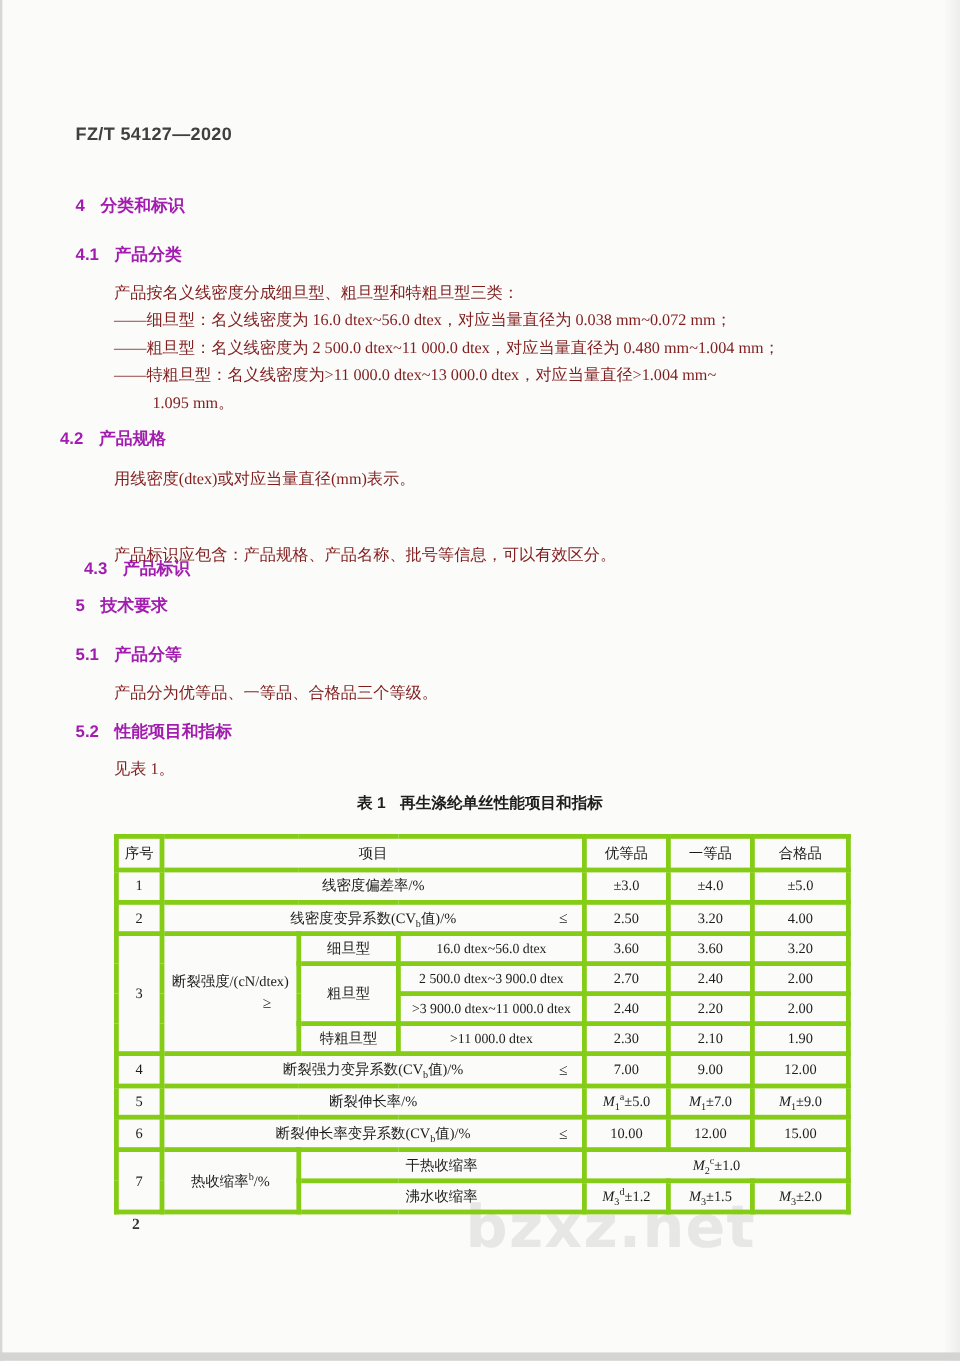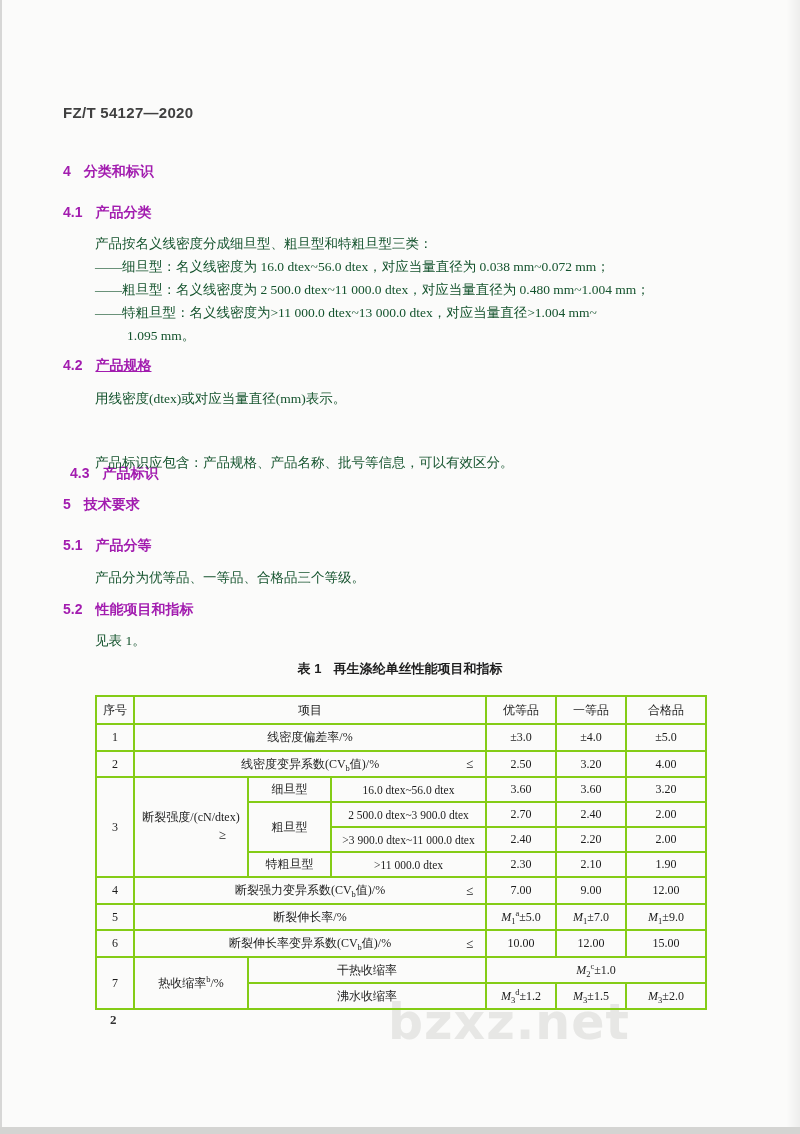--- a/index.html
+++ b/index.html
@@ -20,36 +20,36 @@
   .doc-code {
     left:63px; top:104px;
     font-family:"Liberation Sans", sans-serif; font-weight:bold;
     font-size:15px; letter-spacing:0.3px; color:#404040;
   }
   .heading {
     font-family:"Liberation Sans", sans-serif; font-weight:bold;
     font-size:14px; color:#a21caf; white-space:nowrap;
   }
   .heading .num { display:inline-block; margin-right:13px; }
-  .para { font-size:13.5px; white-space:nowrap; color:#14532d; }
+  .para { font-size:13.5px; white-space:nowrap; color:#7f1d1d; }
   .indent { left:95px; }
 
   
   .tbl-caption {
     left:95px; top:660px; width:610px; text-align:center;
     font-family:"Liberation Sans", sans-serif; font-weight:bold; font-size:13px;
   }
   .tbl-caption .cap-prefix { margin-right:12px; }
   table.spec {
     position:absolute; left:95px; top:695px; width:610px;
     border-collapse:collapse; table-layout:fixed;
     font-size:12px; color:#1c1c1c; z-index:2;
   }
   table.spec td {
-    border:2px solid #84cc16; text-align:center; padding:0 3px;
+    border:4px solid #84cc16; text-align:center; padding:0 3px;
     overflow:hidden;
     margin-left:48px;
   }
   table.spec { border:1.5px solid #222; }
   td.lbl { text-align:left; padding-left:10px; position:relative; white-space:nowrap; }
   td.lbl .op { position:absolute; right:12px; top:50%; transform:translateY(-50%); font-size:13px; }
   td.range { text-align:left; padding-left:7px; font-size:11.5px; white-space:nowrap; }
   td.typ { text-align:left; padding-left:9px; white-space:nowrap; }
   td.strength { text-align:center; white-space:nowrap; font-size:12px; line-height:1.45; }
   td.strength .ge { text-align:right; padding-right:18px; font-size:13px; }
@@ -83,21 +83,21 @@
 <div class="abs heading" style="left:63px; top:204px;">
   <span class="num">4.1</span><span>产品分类</span>
 </div>
 
 <div class="abs para indent" style="top:235px;">产品按名义线密度分成细旦型、粗旦型和特粗旦型三类：</div>
 <div class="abs para indent" style="top:258px;">——细旦型：名义线密度为 16.0 dtex~56.0 dtex，对应当量直径为 0.038 mm~0.072 mm；</div>
 <div class="abs para indent" style="top:281px;">——粗旦型：名义线密度为 2 500.0 dtex~11 000.0 dtex，对应当量直径为 0.480 mm~1.004 mm；</div>
 <div class="abs para indent" style="top:304px;">——特粗旦型：名义线密度为&gt;11 000.0 dtex~13 000.0 dtex，对应当量直径&gt;1.004 mm~</div>
 <div class="abs para" style="left:127px; top:327px;">1.095 mm。</div>
 
-<div class="abs heading" style="left:63px; top:357px;text-decoration:underline;">
+<div class="abs heading" style="left:50px; top:357px;">
   <span class="num">4.2</span><span>产品规格</span>
 </div>
 <div class="abs para indent" style="top:390px;">用线密度(dtex)或对应当量直径(mm)表示。</div>
 
 <div class="abs heading" style="left:70px; top:421px;margin-top:44px;">
   <span class="num">4.3</span><span>产品标识</span>
 </div>
 <div class="abs para indent" style="top:454px;">产品标识应包含：产品规格、产品名称、批号等信息，可以有效区分。</div>
 
 <div class="abs heading" style="left:63px; top:496px;">

